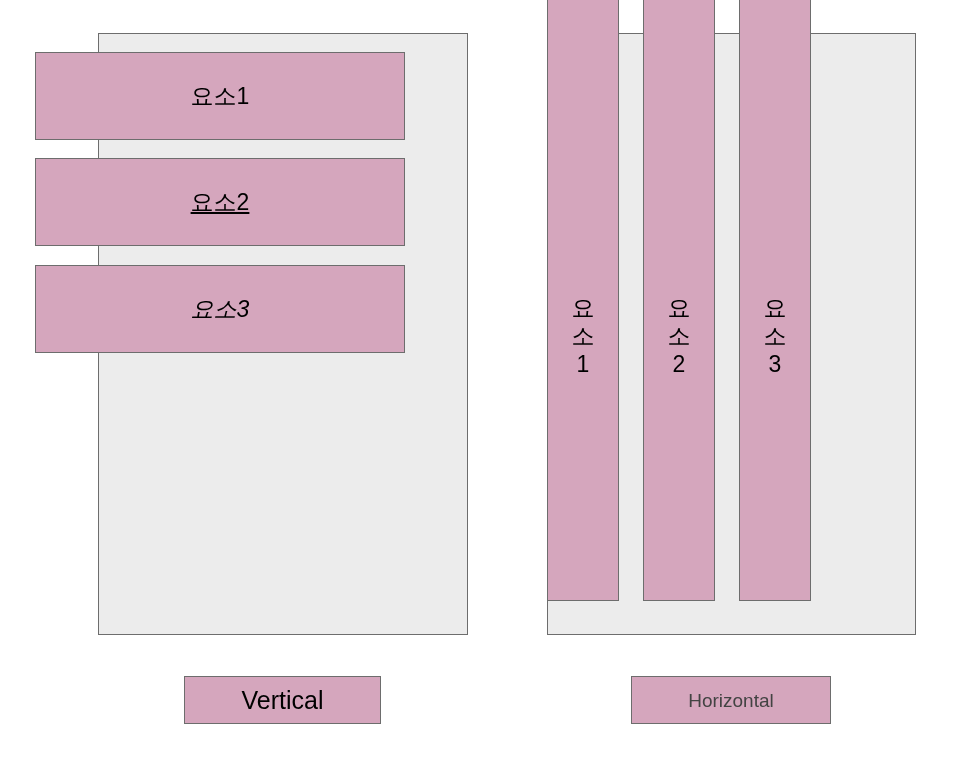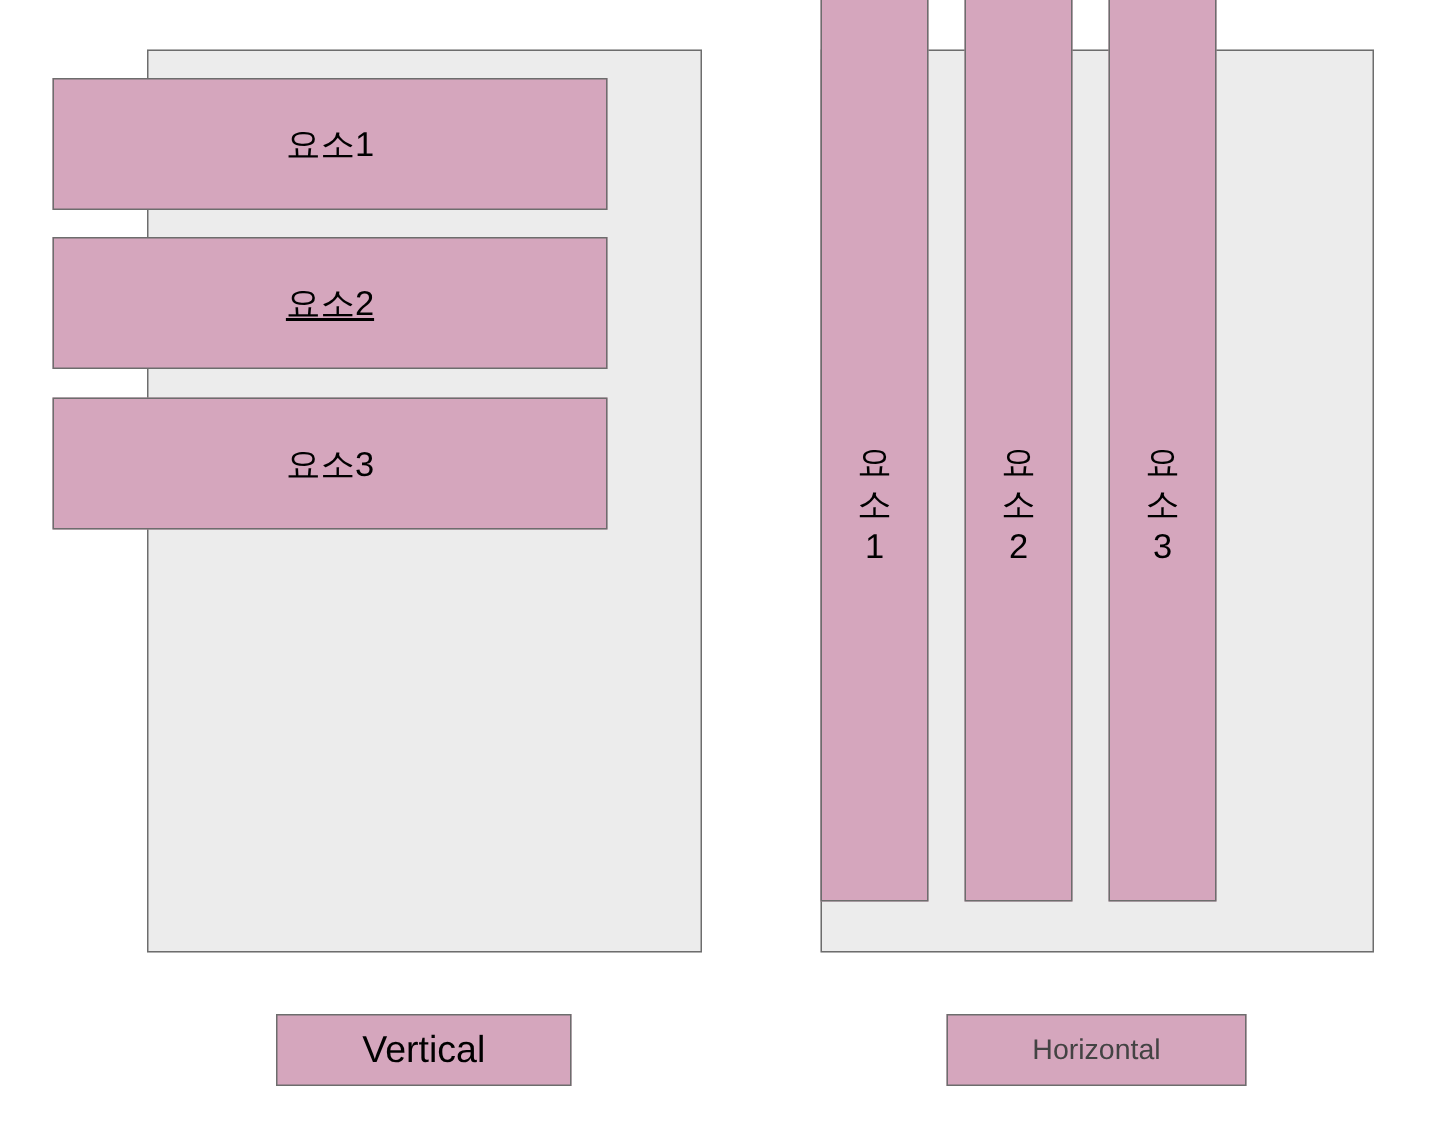--- a/index.html
+++ b/index.html
@@ -134,21 +134,21 @@
   <div class="container-box" id="vertical-container"></div>
 
   <div class="item-box v-item" id="v-item-1" style="top:52px; height:88px;">
     <span class="v-item-label">요소1</span>
   </div>
 
   <div class="item-box v-item" id="v-item-2" style="top:158px; height:88px;text-decoration:underline;">
     <span class="v-item-label">요소2</span>
   </div>
 
-  <div class="item-box v-item" id="v-item-3" style="top:265px; height:88px;">
+  <div class="item-box v-item" id="v-item-3" style="top:265px; height:88px;font-style:italic;">
     <span class="v-item-label">요소3</span>
   </div>
 
   <div class="container-box" id="horizontal-container"></div>
 
   <div class="item-box h-item" id="h-item-1" style="left:511px; width:72px;">
     <span class="h-item-label">
       <span class="ch">요</span>
       <span class="ch">소</span>
       <span class="ch">1</span>

